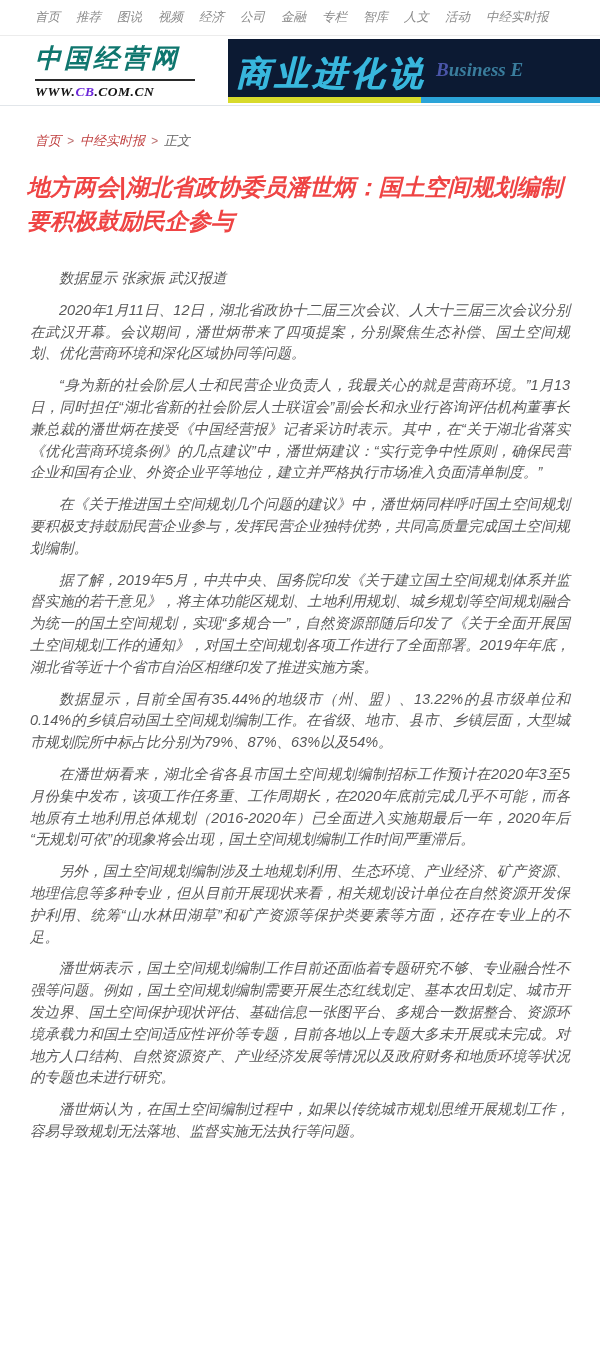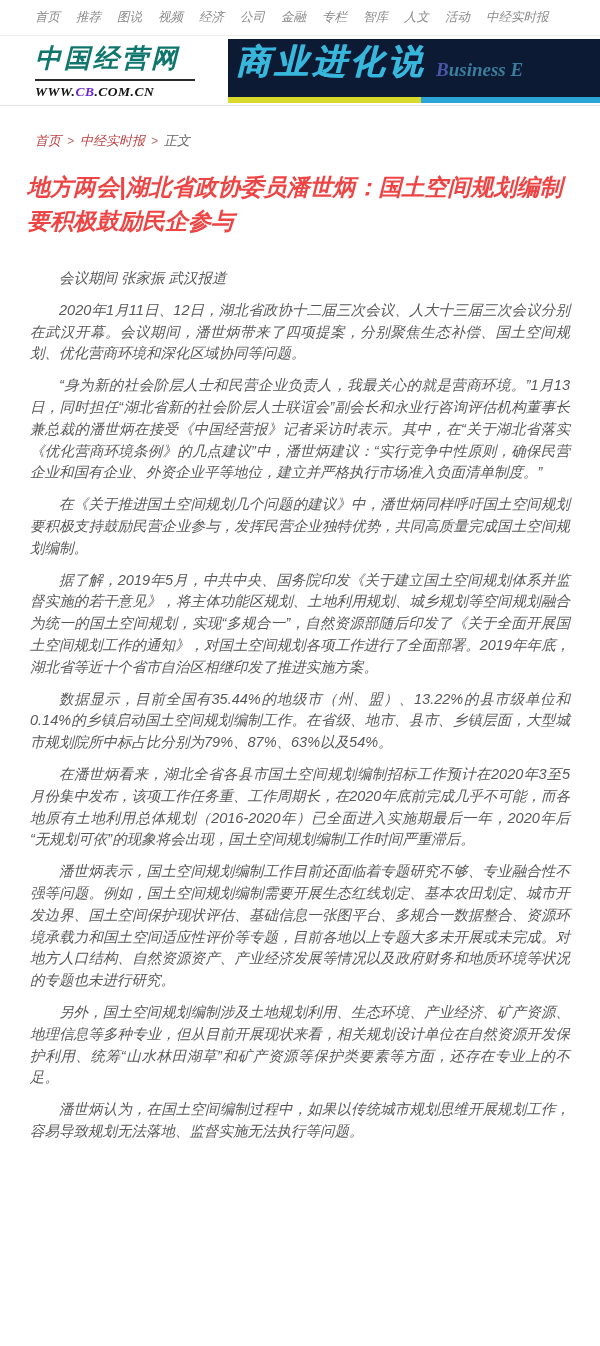--- a/index.html
+++ b/index.html
@@ -32,21 +32,21 @@
   .logo-url {
     font-family:"Liberation Serif","DejaVu Serif",serif;
     font-weight:bold; font-size:13.5px; letter-spacing:0.5px; color:#141414;
   }
   .logo-url .cb { color:#6d28d9; }
   .banner {
     width:372px; height:64px; background:#0c1a33;
     display:flex; flex-direction:column; overflow:hidden; cursor:pointer;
   }
   .banner-main {
-    flex:1; display:flex; align-items:flex-start; padding-left:8px; white-space:nowrap;
+    flex:1; display:flex; align-items:flex-end; padding-left:8px; white-space:nowrap;
   }
   .banner-cn {
     color:#38b7dd; font-size:34px; font-weight:900; letter-spacing:4px;
     text-shadow:1px 0 0 #38b7dd;
   }
   .banner-en {
     font-family:"Liberation Serif","DejaVu Serif",serif;
     font-weight:bold; font-size:19px; color:#3a7d9d; margin-left:10px;
     align-self:flex-end; padding-bottom:16px;
   }
@@ -112,25 +112,25 @@
 
 <div class="breadcrumb">
   <a>首页</a><span class="sep">&gt;</span><a>中经实时报</a><span class="sep">&gt;</span><span>正文</span>
 </div>
 
 <main>
   <h1 class="article-title">地方两会|湖北省政协委员潘世炳：国土空间规划编制要积极鼓励民企参与</h1>
 
 
   <div class="article-body">
-    <p>会议期间 张家振 武汉报道</p>
+    <p>数据显示 张家振 武汉报道</p>
     <p>2020年1月11日、12日，湖北省政协十二届三次会议、人大十三届三次会议分别在武汉开幕。会议期间，潘世炳带来了四项提案，分别聚焦生态补偿、国土空间规划、优化营商环境和深化区域协同等问题。</p>
     <p>“身为新的社会阶层人士和民营企业负责人，我最关心的就是营商环境。”1月13日，同时担任“湖北省新的社会阶层人士联谊会”副会长和永业行咨询评估机构董事长兼总裁的潘世炳在接受《中国经营报》记者采访时表示。其中，在“关于湖北省落实《优化营商环境条例》的几点建议”中，潘世炳建议：“实行竞争中性原则，确保民营企业和国有企业、外资企业平等地位，建立并严格执行市场准入负面清单制度。”</p>
     <p>在《关于推进国土空间规划几个问题的建议》中，潘世炳同样呼吁国土空间规划要积极支持鼓励民营企业参与，发挥民营企业独特优势，共同高质量完成国土空间规划编制。</p>
     <p>据了解，2019年5月，中共中央、国务院印发《关于建立国土空间规划体系并监督实施的若干意见》，将主体功能区规划、土地利用规划、城乡规划等空间规划融合为统一的国土空间规划，实现“多规合一”，自然资源部随后印发了《关于全面开展国土空间规划工作的通知》，对国土空间规划各项工作进行了全面部署。2019年年底，湖北省等近十个省市自治区相继印发了推进实施方案。</p>
     <p>数据显示，目前全国有35.44%的地级市（州、盟）、13.22%的县市级单位和0.14%的乡镇启动国土空间规划编制工作。在省级、地市、县市、乡镇层面，大型城市规划院所中标占比分别为79%、87%、63%以及54%。</p>
     <p>在潘世炳看来，湖北全省各县市国土空间规划编制招标工作预计在2020年3至5月份集中发布，该项工作任务重、工作周期长，在2020年底前完成几乎不可能，而各地原有土地利用总体规划（2016-2020年）已全面进入实施期最后一年，2020年后“无规划可依”的现象将会出现，国土空间规划编制工作时间严重滞后。</p>
+    <p>另外，国土空间规划编制涉及土地规划利用、生态环境、产业经济、矿产资源、地理信息等多种专业，但从目前开展现状来看，相关规划设计单位在自然资源开发保护利用、统筹“山水林田湖草”和矿产资源等保护类要素等方面，还存在专业上的不足。</p>
     <p>潘世炳表示，国土空间规划编制工作目前还面临着专题研究不够、专业融合性不强等问题。例如，国土空间规划编制需要开展生态红线划定、基本农田划定、城市开发边界、国土空间保护现状评估、基础信息一张图平台、多规合一数据整合、资源环境承载力和国土空间适应性评价等专题，目前各地以上专题大多未开展或未完成。对地方人口结构、自然资源资产、产业经济发展等情况以及政府财务和地质环境等状况的专题也未进行研究。</p>
-    <p>另外，国土空间规划编制涉及土地规划利用、生态环境、产业经济、矿产资源、地理信息等多种专业，但从目前开展现状来看，相关规划设计单位在自然资源开发保护利用、统筹“山水林田湖草”和矿产资源等保护类要素等方面，还存在专业上的不足。</p>
     <p>潘世炳认为，在国土空间编制过程中，如果以传统城市规划思维开展规划工作，容易导致规划无法落地、监督实施无法执行等问题。</p>
 
   </div>
 </main>
 
 </body></html>

